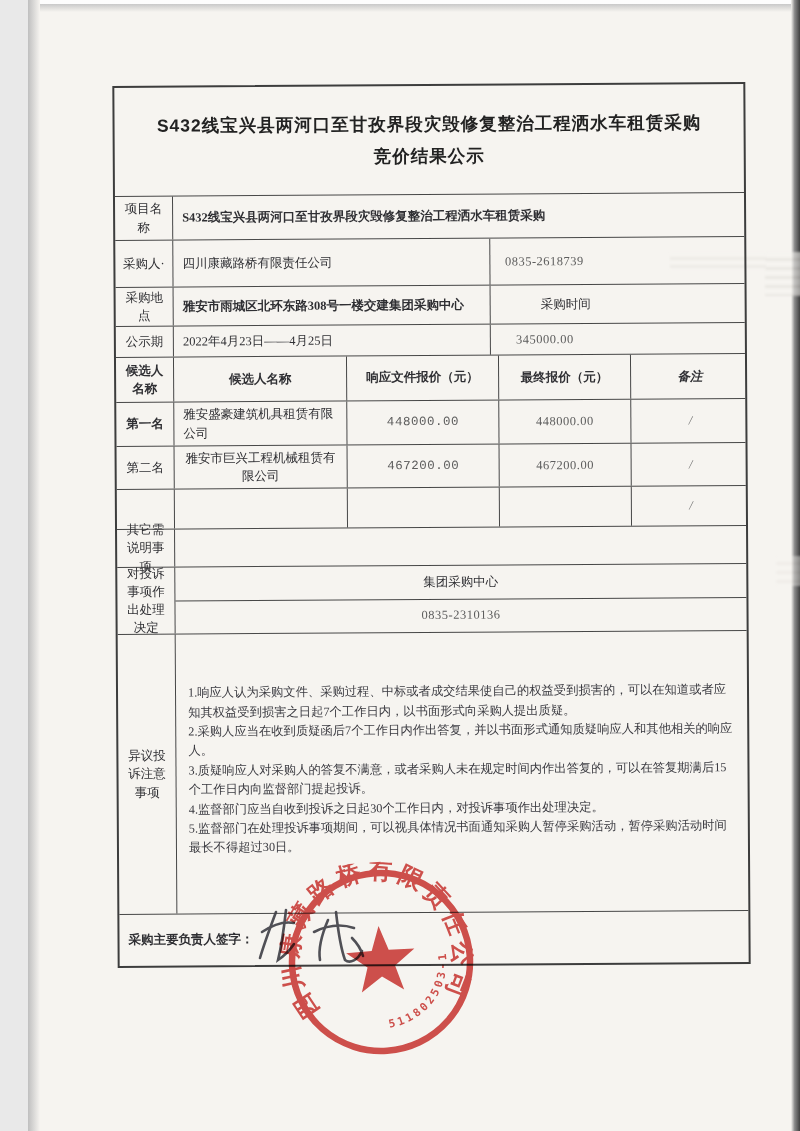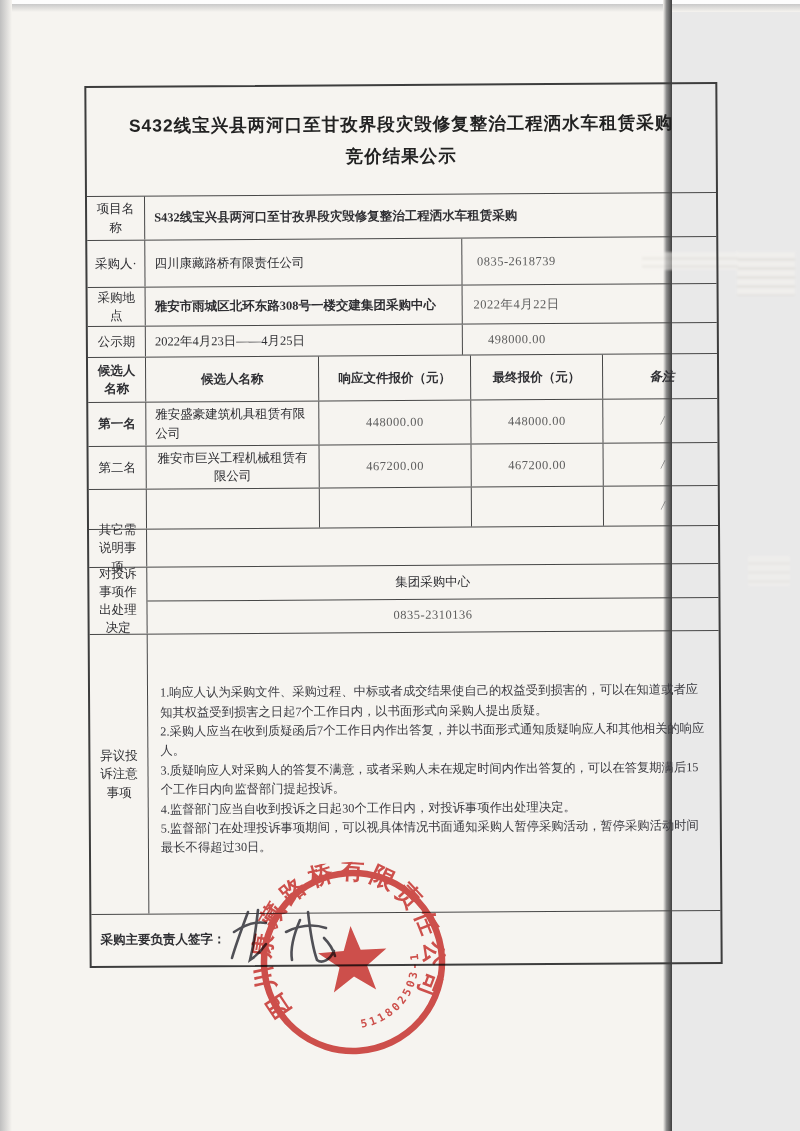--- a/index.html
+++ b/index.html
@@ -1,18 +1,18 @@
 <!DOCTYPE html>
 <html><head>
 <meta charset="utf-8">
 <style>
   * { margin:0; padding:0; box-sizing:border-box; }
   html,body { width:800px; height:1131px; overflow:hidden; background:#e9e9e9;
               font-family:"Liberation Serif","DejaVu Serif",serif; }
-  .scan { position:relative; width:672px; height:1131px; background:#f6f4f0; }
+  .scan { position:relative; width:772px; height:1131px; background:#f6f4f0;margin-left:28px; }
 
   
   .edge-top   { position:absolute; left:0; top:0; width:800px; height:4px; background:#fdfdfd; }
   .edge-top2  { position:absolute; left:0; top:4px; width:800px; height:8px;
                 background:linear-gradient(#c9c9c9,#f6f4f0); }
   .edge-left  { position:absolute; left:0; top:0; width:12px; height:1131px;
                 background:linear-gradient(90deg,#bfbfbf,#f6f4f0); }
   .edge-right { position:absolute; right:0; top:0; width:9px; height:1131px;
                 background:linear-gradient(90deg,#f6f4f0,#8a8a8a 40%,#3f3f3f); }
 
@@ -41,21 +41,21 @@
   .h-r4{height:31px;} .h-ch{height:45px;} .h-c1{height:44px;} .h-c2{height:43px;}
   .h-c3{height:40px;} .h-other{height:38px;} .h-sup{height:67px;} .h-disp{height:280px;}
   .h-sig{height:52px;}
 
   .w-label{width:58px; flex:none;}
   .w-val  {width:317px; flex:none;}
   .w-lab2 {width:150px; flex:none;}
   .w-val2 {width:108px; flex:none;}
   .w-wide {flex:1;}
   .w-cname{width:173px; flex:none;}
-  .w-cdoc {width:152px; flex:none;}
+  .w-cdoc {width:152px; flex:none;font-family:Liberation Mono, monospace;}
   .w-cfin {width:132px; flex:none;}
   .w-crem {width:118px; flex:none;font-style:italic;}
 
   .title-cell { flex:1; flex-direction:column; justify-content:center;
                 font-family:"Liberation Sans","DejaVu Sans",sans-serif;
                 font-weight:bold; font-size:17.5px; letter-spacing:1px;
                 line-height:1.85; color:#222; border-right:none; }
   .bold { font-weight:bold; }
   .num  { color:#5d5d5d; letter-spacing:.5px; }
   .slash{ color:#6b6b6b; }
@@ -104,27 +104,27 @@
 
     <div class="row h-r2">
       <div class="cell w-label">采购人·</div>
       <div class="cell w-val left">四川康藏路桥有限责任公司</div>
       <div class="cell w-val2 num">0835-2618739</div>
     </div>
 
     <div class="row h-r3">
       <div class="cell w-label">采购地点</div>
       <div class="cell w-val left bold">雅安市雨城区北环东路308号一楼交建集团采购中心</div>
-      <div class="cell w-val2 num">2022年4月22日</div>
+      <div class="cell w-lab2">采购时间</div>
     </div>
 
     <div class="row h-r4">
       <div class="cell w-label">公示期</div>
       <div class="cell w-val left">2022年4月23日——4月25日</div>
-      <div class="cell w-val2 num">498000.00</div>
+      <div class="cell w-val2 num">345000.00</div>
     </div>
 
     <div class="row h-ch bold">
       <div class="cell w-label">候选人名称</div>
       <div class="cell w-cname">候选人名称</div>
       <div class="cell w-cdoc">响应文件报价（元）</div>
       <div class="cell w-cfin">最终报价（元）</div>
       <div class="cell w-crem">备注</div>
     </div>
 

